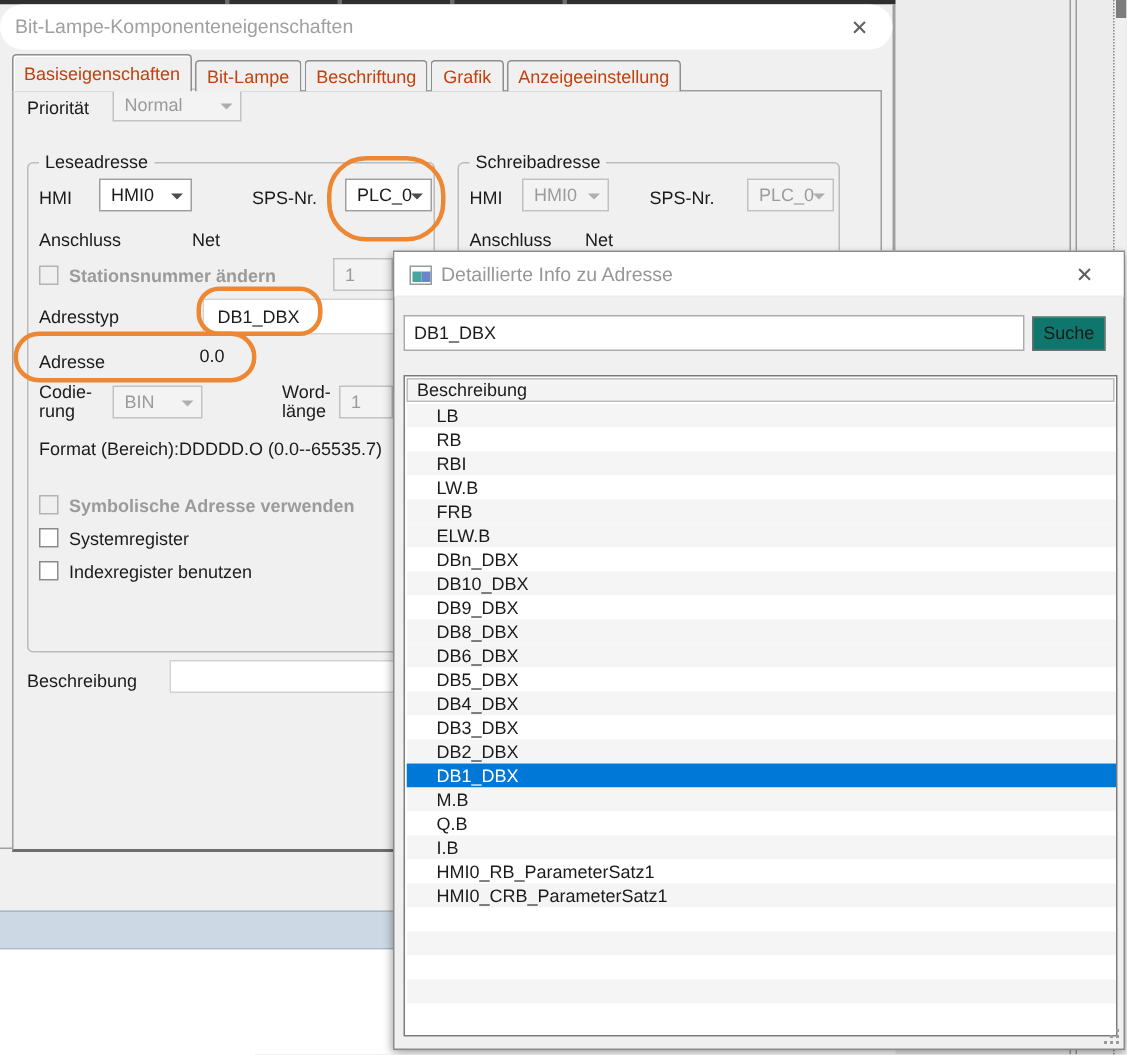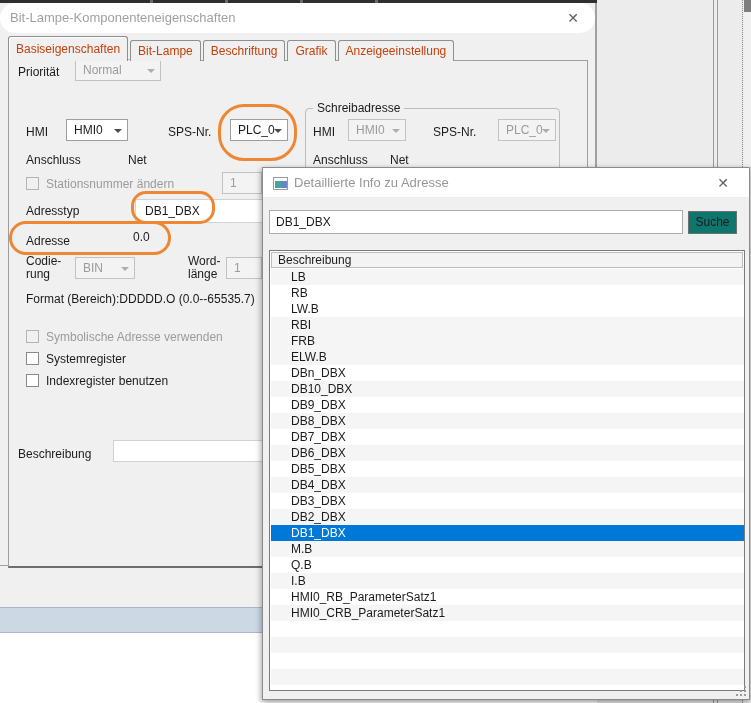--- a/index.html
+++ b/index.html
@@ -14,21 +14,21 @@
   .bg-dotline{ position:absolute; top:0; width:0; height:703px; border-left:1px dotted #8a8a8a; z-index:0; }
   .bg-rightstrip { position:absolute; left:744px; top:0; width:7px; height:703px; background:#f0f0f0; z-index:0; }
   .bg-rightblock { position:absolute; left:744px; top:0; width:7px; height:12px; background:#7d7d7d; z-index:0; }
   .bg-below  { position:absolute; left:0; top:566px; width:597px; height:41px; background:#f0f0f0; z-index:0; }
   .bg-band   { position:absolute; left:0; top:607px; width:597px; height:26px; background:#ccd9e5;
                border-top:1px solid #a9b8c6; border-bottom:1px solid #a9b8c6; z-index:0; }
   .bg-white  { position:absolute; left:0; top:633px; width:597px; height:70px; background:#ffffff; z-index:0; }
 
   
   .lbl { position:absolute; font-size:12px; color:#1b1b1b; white-space:nowrap; }
-  .lbl.dis { color:#9b9b9b; }
+  .lbl.dis { color:#9b9b9b;font-weight:bold; }
   .combo { position:absolute; background:#fff; border:1px solid #9f9f9f; font-size:12px; color:#1b1b1b;
            line-height:20px; height:22px; padding:0 18px 0 7px; white-space:nowrap; }
   .combo.disabled { background:#f3f3f3; border-color:#c2c2c2; color:#9b9b9b; }
   .arr { position:absolute; right:5px; top:9px; width:0; height:0;
          border:4px solid transparent; border-top-color:#4c4c4c; }
   .combo.disabled .arr { border-top-color:#aeaeae; }
   .field { position:absolute; background:#f3f3f3; border:1px solid #c2c2c2; color:#9b9b9b;
            font-size:12px; line-height:20px; height:22px; padding:0 7px; }
   .wfield { position:absolute; background:#fff; border:1px solid #d2d2d2; font-size:12px;
             color:#1b1b1b; line-height:22px; padding:0 9px; white-space:nowrap; }
@@ -114,20 +114,23 @@
         <div class="tab">Anzeigeeinstellung</div>
       </div>
     <div class="tabpage"></div>
 
     <span class="lbl" style="left:18px; top:62px">Priorität</span>
     <div class="combo disabled" style="left:75px; top:56px; width:86px">
       <span>Normal</span>
       <span class="arr"></span>
     </div>
 
+    <div class="group" style="left:18px; top:105px; width:272px; height:327px">
+      <span class="legend">Leseadresse</span>
+    </div>
     <span class="lbl" style="left:26px; top:122px">HMI</span>
     <div class="combo" style="left:66px; top:116px; width:62px">
       <span>HMI0</span>
       <span class="arr"></span>
     </div>
     <span class="lbl" style="left:168px; top:122px">SPS-Nr.</span>
     <div class="combo" style="left:230px; top:116px; width:58px">
       <span>PLC_0</span>
       <span class="arr"></span>
     </div>
@@ -195,29 +198,28 @@
     </div>
 
     <input class="search-input" type="text" value="DB1_DBX" style="">
     <div class="search-btn">Suche</div>
 
     <div class="listbox">
       <div class="listhdr">Beschreibung</div>
       <div class="listrows">
           <div class="lrow shade">LB</div>
           <div class="lrow">RB</div>
+          <div class="lrow shade">RBI</div>
           <div class="lrow">LW.B</div>
-          <div class="lrow shade">RBI</div>
           <div class="lrow shade">FRB</div>
           <div class="lrow shade">ELW.B</div>
           <div class="lrow">DBn_DBX</div>
           <div class="lrow shade">DB10_DBX</div>
           <div class="lrow">DB9_DBX</div>
           <div class="lrow shade">DB8_DBX</div>
-          <div class="lrow">DB7_DBX</div>
           <div class="lrow shade">DB6_DBX</div>
           <div class="lrow">DB5_DBX</div>
           <div class="lrow shade">DB4_DBX</div>
           <div class="lrow">DB3_DBX</div>
           <div class="lrow shade">DB2_DBX</div>
           <div class="lrow selected">DB1_DBX</div>
           <div class="lrow shade">M.B</div>
           <div class="lrow">Q.B</div>
           <div class="lrow shade">I.B</div>
           <div class="lrow">HMI0_RB_ParameterSatz1</div>

